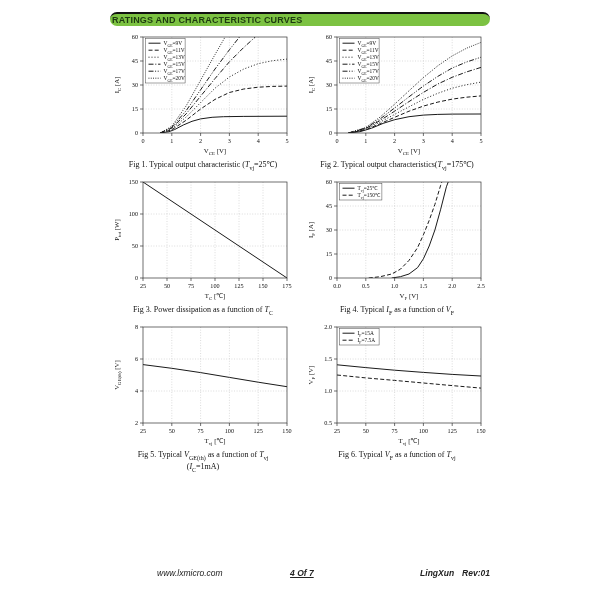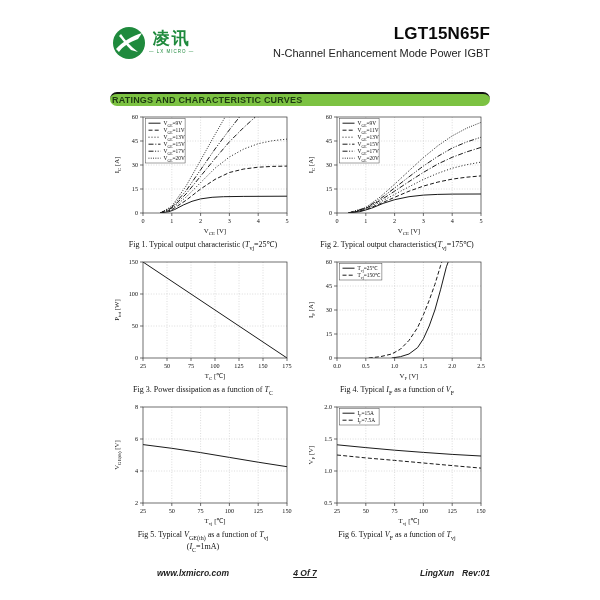--- a/index.html
+++ b/index.html
@@ -36,45 +36,28 @@
   .caption i{font-style:italic;}
   .caption sub{font-size:6px;}
 
   
   .footer{
     position:absolute;left:0;bottom:22px;width:380px;
     display:flex;justify-content:space-between;align-items:center;
     font-size:8.5px;font-style:italic;color:#222;
   }
   .footer .rev{display:flex;gap:8px;font-weight:bold;margin-left:39px;}
-  .footer .site{font-weight:bold;padding-left:47px;}
+  .footer .site{font-weight:normal;padding-left:47px;}
   .footer .pageno{font-weight:bold;text-decoration:underline;}
 </style>
 </head>
 <body style="--accent-green: #7cc242; --logo-green: #1f8a3d; --bar-text: #1d3a10;">
 
 <div class="page">
 
-  <div class="header">
-    <div class="logo">
-      <svg class="logo-circle" viewBox="0 0 34 34">
-        <circle cx="17" cy="17" r="16" fill="#1f8a3d"></circle>
-        <path d="M4 23 C10 16 20 10 30 7 L26 13 C18 16 10 21 7 26 Z" fill="#ffffff"></path>
-        <path d="M9 8 C13 14 18 20 26 26 L19 24 C14 19 10 13 7 10 Z" fill="#ffffff"></path>
-      </svg>
-      <div class="logo-text">
-        <span class="logo-cn">凌讯</span>
-        <span class="logo-en">— LX MICRO —</span>
-      </div>
-    </div>
-    <div class="title-block">
-      <div class="product-title">LGT15N65F</div>
-      <div class="product-subtitle">N-Channel Enhancement Mode Power IGBT</div>
-    </div>
-  </div>
 
   <div class="section-bar">
     <span>RATINGS AND CHARACTERISTIC CURVES</span>
   </div>
 
   <div class="charts">
     <div class="chart-cell">
       <svg width="186" height="130">
           <line x1="61.8" y1="7" x2="61.8" y2="103" stroke="#b9b9b9" stroke-width="0.5" stroke-dasharray="1,1.6"></line>
           <line x1="90.6" y1="7" x2="90.6" y2="103" stroke="#b9b9b9" stroke-width="0.5" stroke-dasharray="1,1.6"></line>

